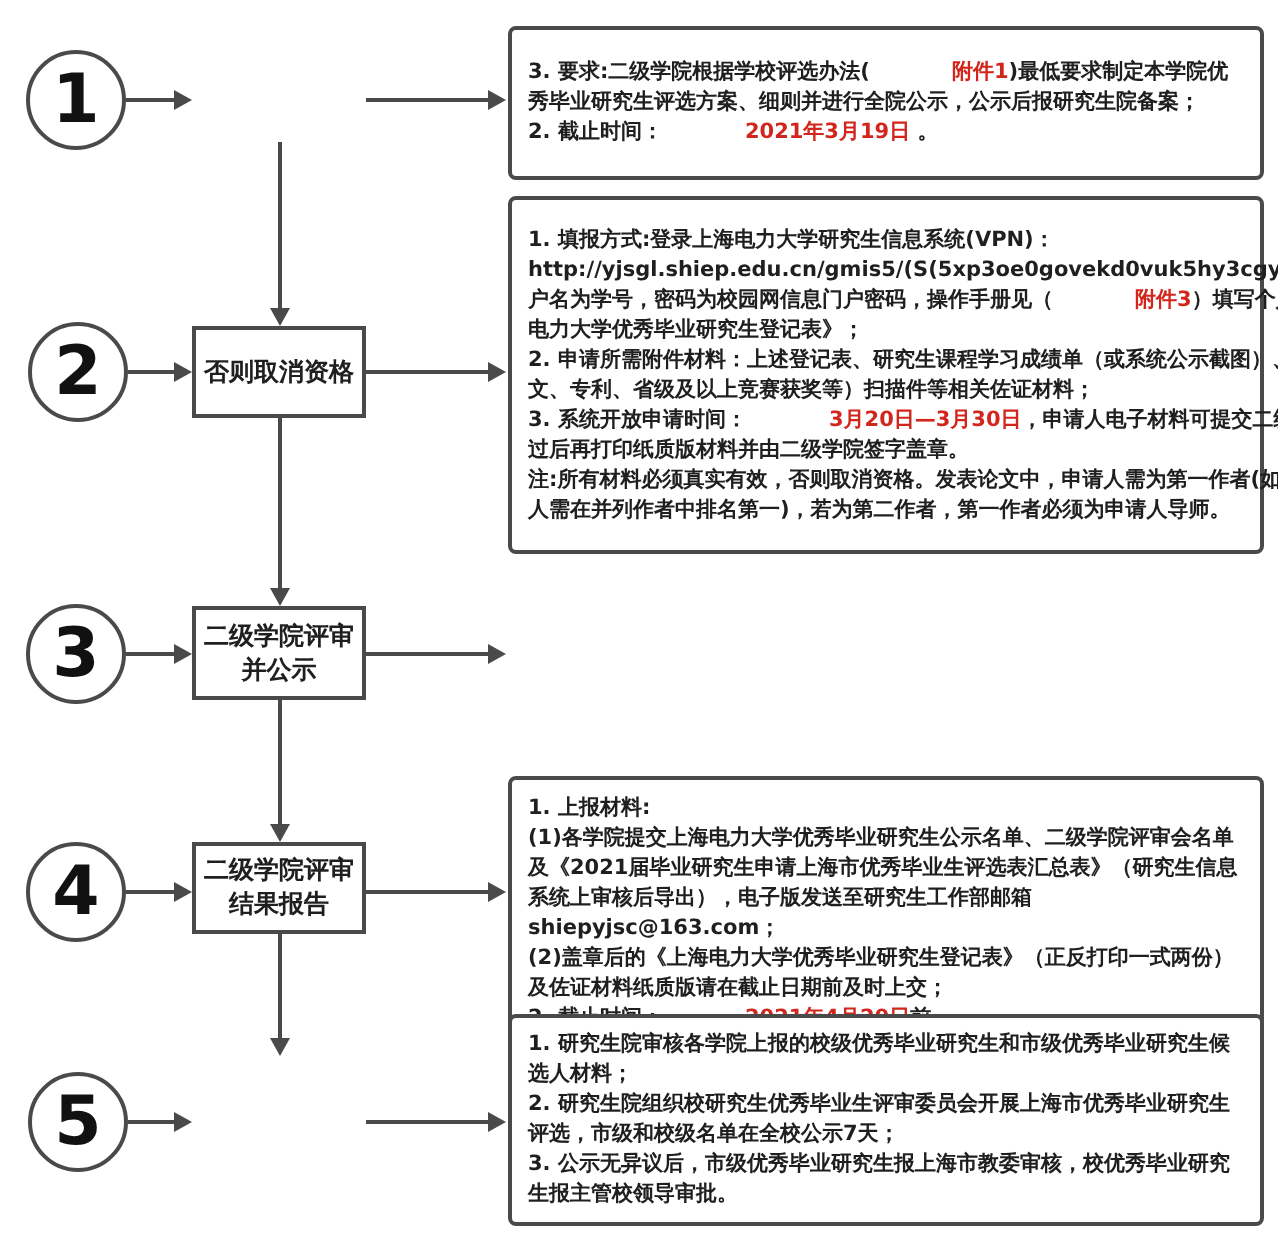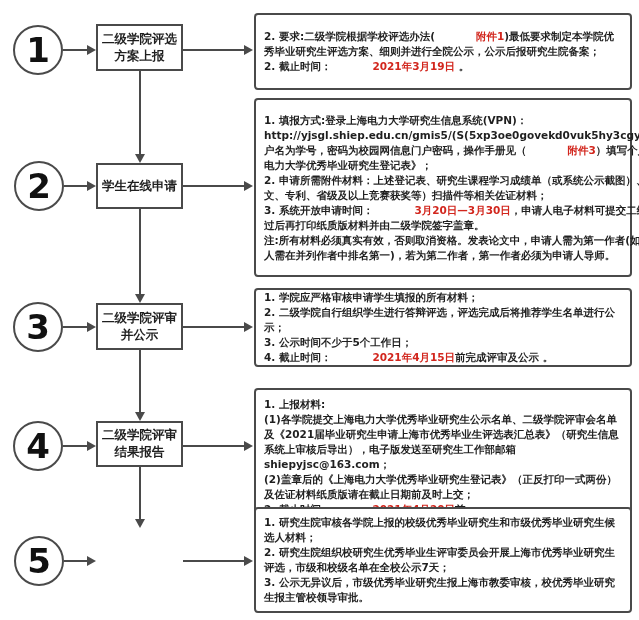--- a/index.html
+++ b/index.html
@@ -71,40 +71,36 @@
 </head>
 <body>
 
 <div class="stage">
 
   <div class="circle" style="left:13px;top:25px;">
     <span>1</span>
   </div>
   <div class="hline" style="left:63px;top:49px;width:25px;"></div>
   <div class="harrowhead" style="left:87px;top:45px;"></div>
-  <div class="node" style="left:96px;top:24px;width:87px;height:47px;">
-    <span>二级学院评选
-方案上报</span>
-  </div>
   <div class="hline" style="left:183px;top:49px;width:62px;"></div>
   <div class="harrowhead" style="left:244px;top:45px;"></div>
   <div class="detail" style="left:254px;top:13px;width:378px;height:77px;">
-    <div class="rich"><span>2. 要求:二级学院根据学校评选办法(</span><span class="red">附件1</span><span>)最低要求制定本学院优秀毕业研究生评选方案、细则并进行全院公示，公示后报研究生院备案；
+    <div class="rich"><span>3. 要求:二级学院根据学校评选办法(</span><span class="red">附件1</span><span>)最低要求制定本学院优秀毕业研究生评选方案、细则并进行全院公示，公示后报研究生院备案；
 2. 截止时间：</span><span class="red">2021年3月19日</span><span> 。</span></div>
   </div>
   <div class="vline" style="left:139px;top:71px;height:84px;"></div>
   <div class="varrowhead" style="left:135px;top:154px;"></div>
 
   <div class="circle" style="left:14px;top:161px;">
     <span>2</span>
   </div>
   <div class="hline" style="left:64px;top:185px;width:24px;"></div>
   <div class="harrowhead" style="left:87px;top:181px;"></div>
   <div class="node" style="left:96px;top:163px;width:87px;height:46px;">
-    <span>学生在线申请</span>
+    <span>否则取消资格</span>
   </div>
   <div class="hline" style="left:183px;top:185px;width:62px;"></div>
   <div class="harrowhead" style="left:244px;top:181px;"></div>
   <div class="detail" style="left:254px;top:98px;width:378px;height:179px;">
     <div class="rich"><span>1. 填报方式:登录上海电力大学研究生信息系统(VPN)：
 http://yjsgl.shiep.edu.cn/gmis5/(S(5xp3oe0govekd0vuk5hy3cgy))/home/stulogin(用户名为学号，密码为校园网信息门户密码，操作手册见（</span><span class="red">附件3</span><span>）填写个人信息后下载导出《上海电力大学优秀毕业研究生登记表》；
 2. 申请所需附件材料：上述登记表、研究生课程学习成绩单（或系统公示截图）、科研成果（含发表论文、专利、省级及以上竞赛获奖等）扫描件等相关佐证材料；
 3. 系统开放申请时间：</span><span class="red">3月20日—3月30日</span><span>，申请人电子材料可提交二级学院审核，线上审核通过后再打印纸质版材料并由二级学院签字盖章。
 注:所有材料必须真实有效，否则取消资格。发表论文中，申请人需为第一作者(如有并列第一作者则申请人需在并列作者中排名第一)，若为第二作者，第一作者必须为申请人导师。</span></div>
   </div>
@@ -115,26 +111,20 @@
     <span>3</span>
   </div>
   <div class="hline" style="left:63px;top:326px;width:25px;"></div>
   <div class="harrowhead" style="left:87px;top:322px;"></div>
   <div class="node" style="left:96px;top:303px;width:87px;height:47px;">
     <span>二级学院评审
 并公示</span>
   </div>
   <div class="hline" style="left:183px;top:326px;width:62px;"></div>
   <div class="harrowhead" style="left:244px;top:322px;"></div>
-  <div class="detail" style="left:254px;top:288px;width:378px;height:79px;">
-    <div class="rich"><span>1. 学院应严格审核申请学生填报的所有材料；
-2. 二级学院自行组织学生进行答辩评选，评选完成后将推荐学生名单进行公示；
-3. 公示时间不少于5个工作日；
-4. 截止时间：</span><span class="red">2021年4月15日</span><span>前完成评审及公示 。</span></div>
-  </div>
   <div class="vline" style="left:139px;top:350px;height:63px;"></div>
   <div class="varrowhead" style="left:135px;top:412px;"></div>
 
   <div class="circle" style="left:13px;top:421px;">
     <span>4</span>
   </div>
   <div class="hline" style="left:63px;top:445px;width:25px;"></div>
   <div class="harrowhead" style="left:87px;top:441px;"></div>
   <div class="node" style="left:96px;top:421px;width:87px;height:46px;">
     <span>二级学院评审

